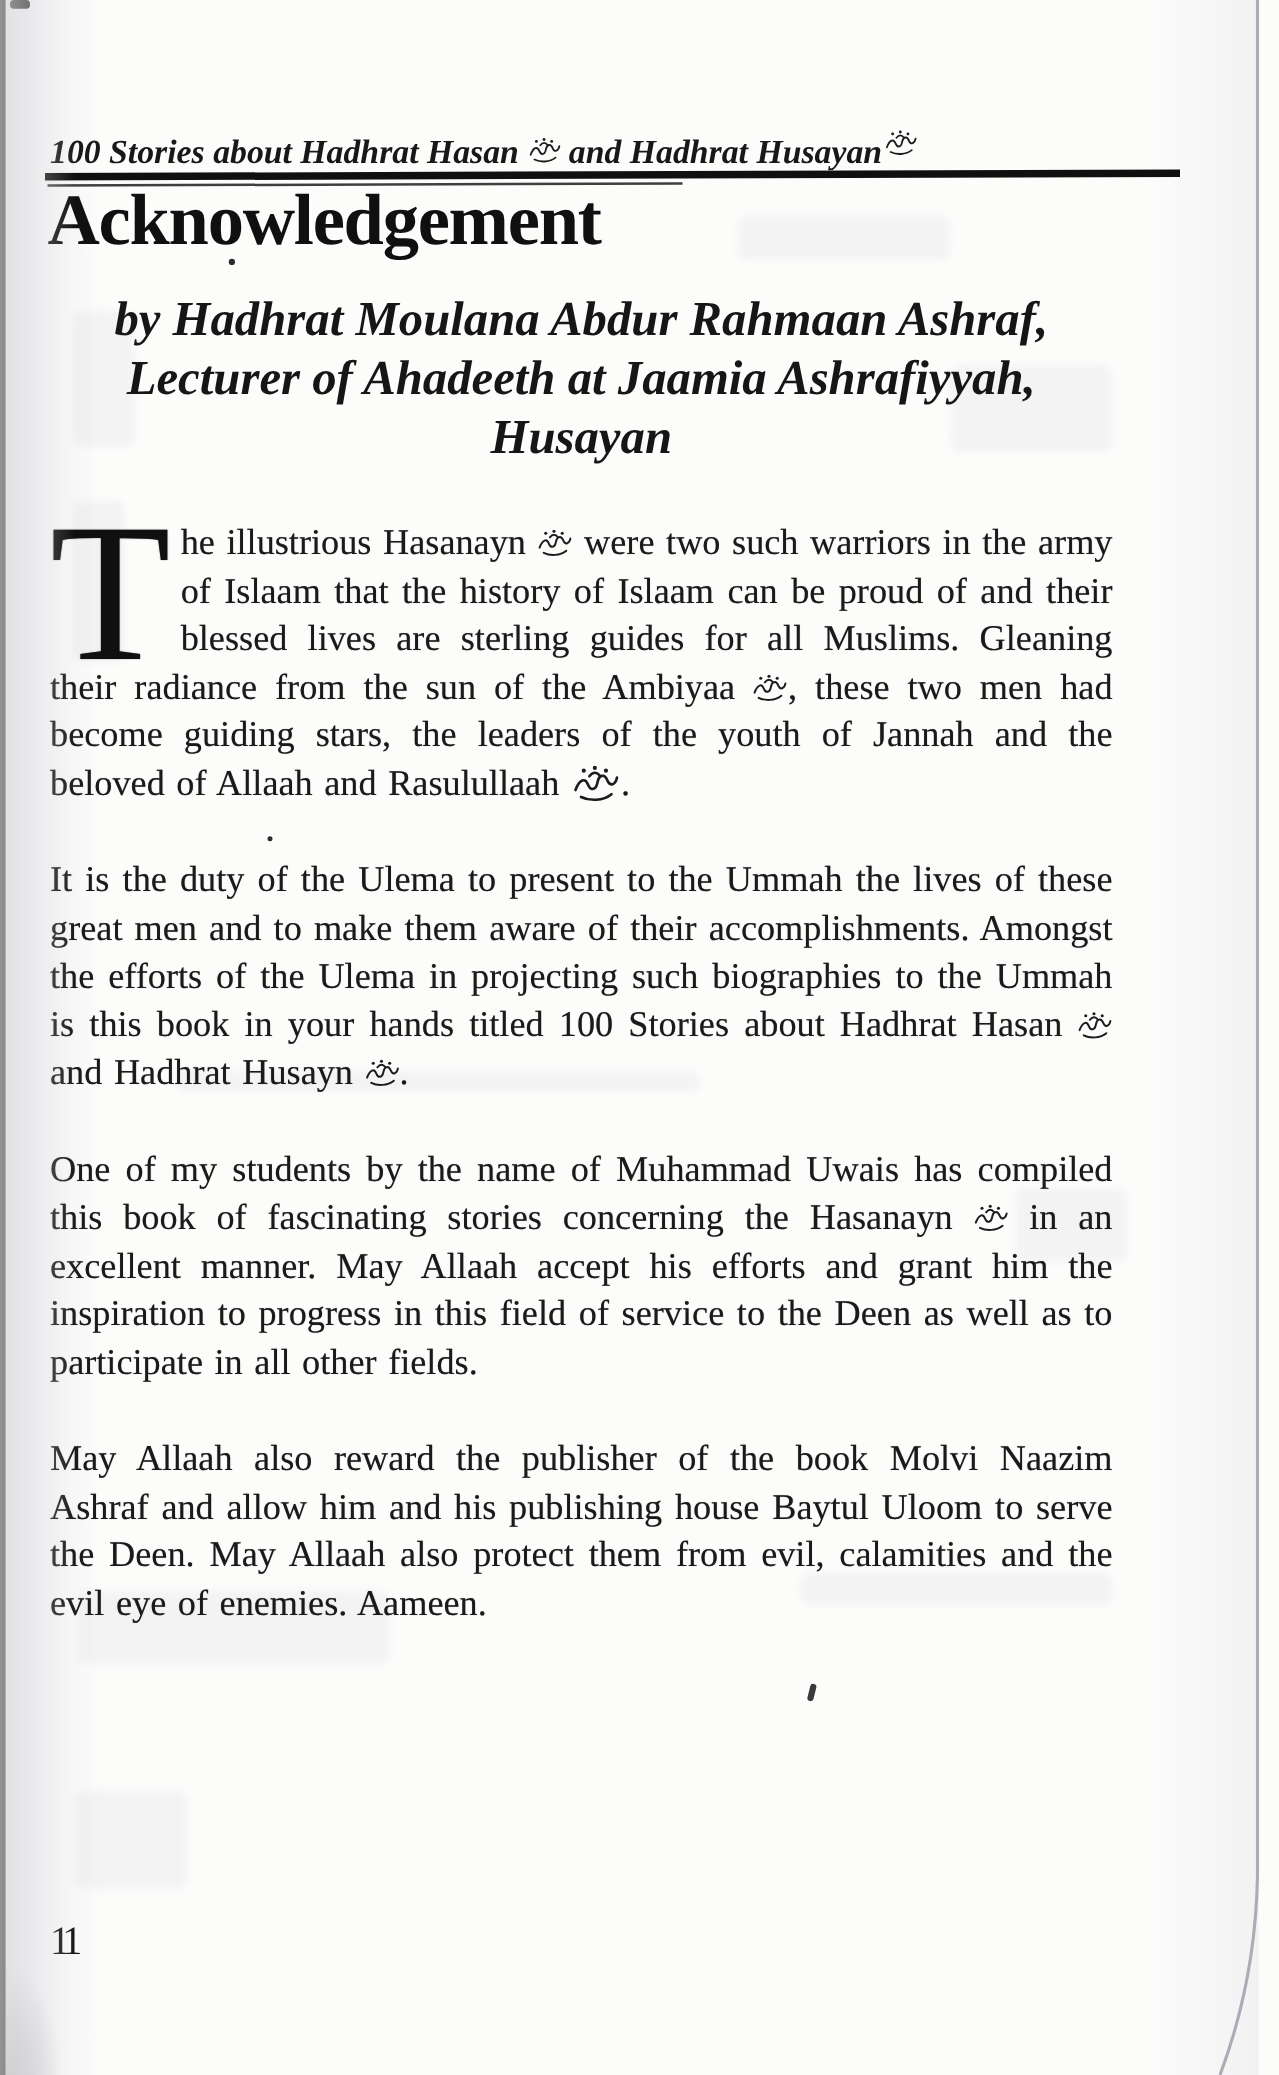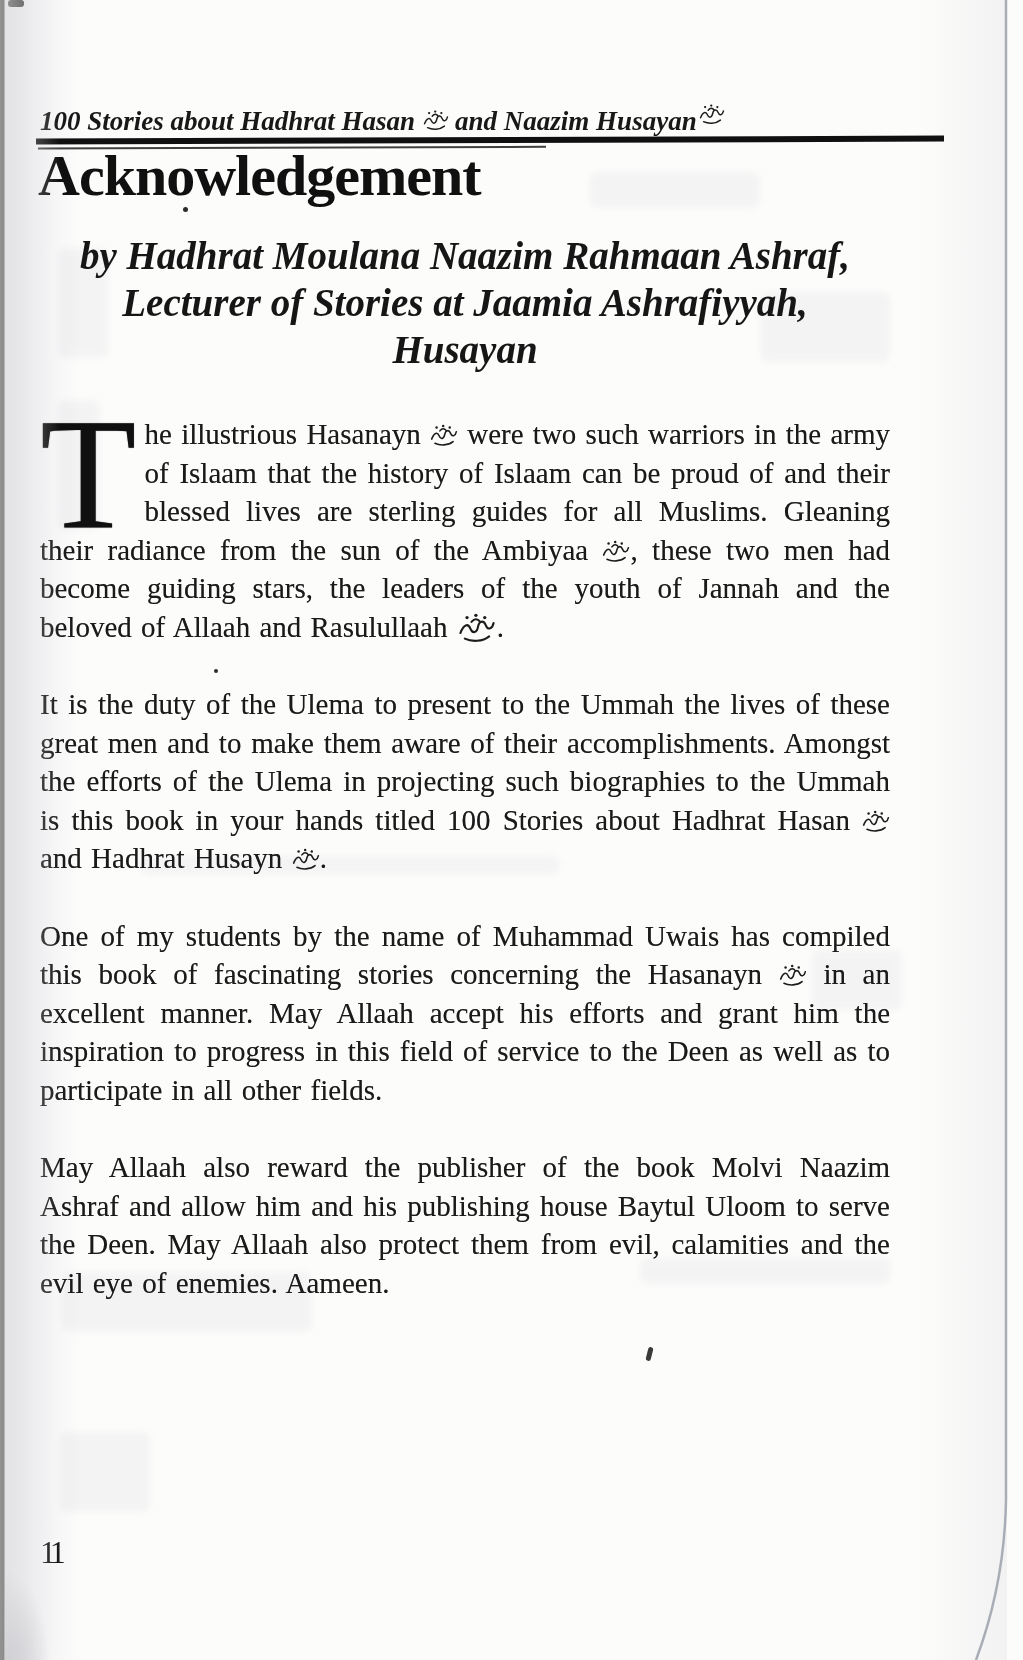--- a/index.html
+++ b/index.html
@@ -99,40 +99,40 @@
     <g fill="none" stroke="#1c1c1c" stroke-width="1.9" stroke-linecap="round">
       <path d="M2 19 C5 11, 9 10, 11 15 C13 20, 17 19, 18 13 C19 8, 23 7, 25 12 C27 17, 31 15, 32 10"></path>
       <path d="M6 24 C12 27, 22 27, 28 22"></path>
       <path d="M12 9 q4 -5 8 0"></path>
     </g>
     <g fill="#1c1c1c">
       <circle cx="8" cy="5" r="1.5"></circle>
           <circle cx="16" cy="3" r="1.5"></circle>
           <circle cx="24" cy="5" r="1.5"></circle>
     </g>
-  </svg></span><span>and Naazim Husayan</span><span class="hon-slot tight"><svg class="honorific" viewBox="0 0 34 28" xmlns="http://www.w3.org/2000/svg">
+  </svg></span><span>and Hadhrat Husayan</span><span class="hon-slot tight"><svg class="honorific" viewBox="0 0 34 28" xmlns="http://www.w3.org/2000/svg">
     <g fill="none" stroke="#1c1c1c" stroke-width="1.9" stroke-linecap="round">
       <path d="M2 19 C5 11, 9 10, 11 15 C13 20, 17 19, 18 13 C19 8, 23 7, 25 12 C27 17, 31 15, 32 10"></path>
       <path d="M6 24 C12 27, 22 27, 28 22"></path>
       <path d="M12 9 q4 -5 8 0"></path>
     </g>
     <g fill="#1c1c1c">
       <circle cx="8" cy="5" r="1.5"></circle>
           <circle cx="16" cy="3" r="1.5"></circle>
           <circle cx="24" cy="5" r="1.5"></circle>
     </g>
   </svg></span>
 </div>
 <div class="rule"></div>
 
 <h1 class="page-title">Acknowledgement</h1>
 
 <div class="byline">
-  <div>by Hadhrat Moulana Naazim Rahmaan Ashraf,</div>
-  <div>Lecturer of Stories at Jaamia Ashrafiyyah,</div>
+  <div>by Hadhrat Moulana Abdur Rahmaan Ashraf,</div>
+  <div>Lecturer of Ahadeeth at Jaamia Ashrafiyyah,</div>
   <div>Husayan</div>
 </div>
 
 <div class="body-text" id="paragraphs">
     <p><span class="dropcap">T</span>he illustrious Hasanayn <svg class="honorific" viewBox="0 0 34 28" xmlns="http://www.w3.org/2000/svg">
     <g fill="none" stroke="#1c1c1c" stroke-width="1.9" stroke-linecap="round">
       <path d="M2 19 C5 11, 9 10, 11 15 C13 20, 17 19, 18 13 C19 8, 23 7, 25 12 C27 17, 31 15, 32 10"></path>
       <path d="M6 24 C12 27, 22 27, 28 22"></path>
       <path d="M12 9 q4 -5 8 0"></path>
     </g>

